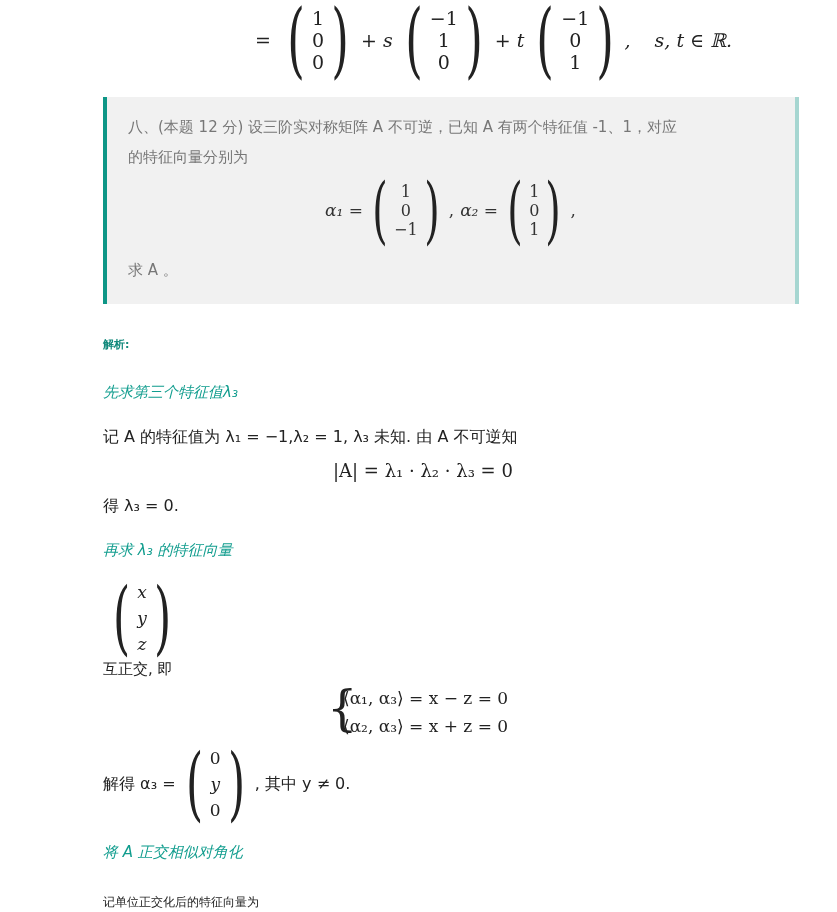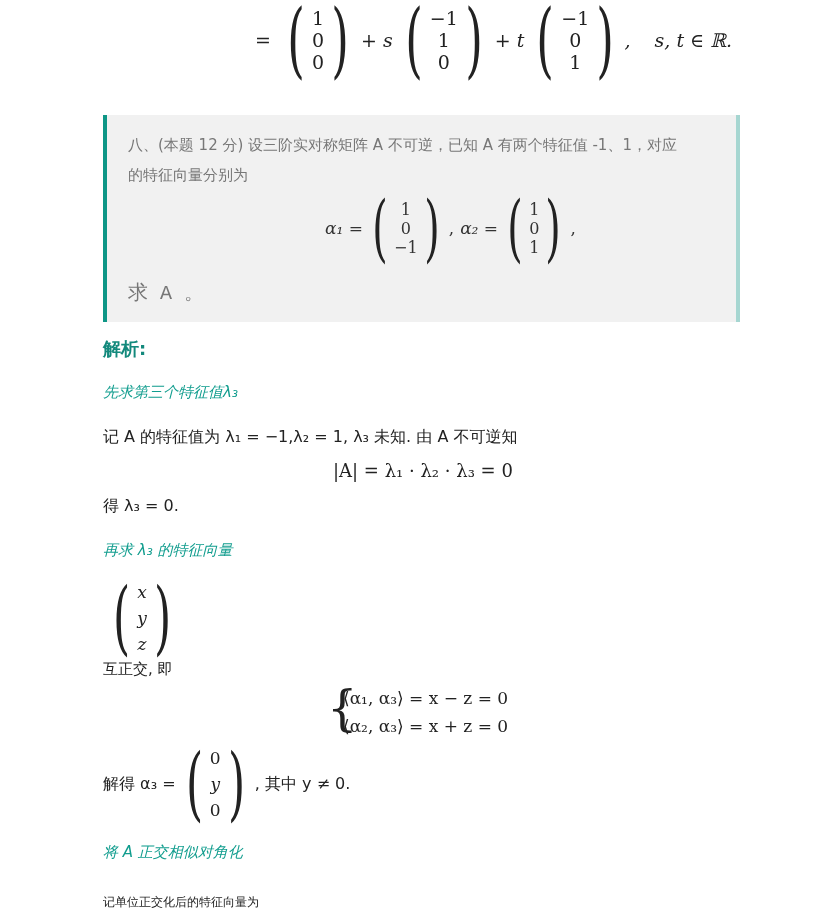--- a/index.html
+++ b/index.html
@@ -7,21 +7,21 @@
          font-family:"DejaVu Sans","Liberation Sans",sans-serif; color:#222; font-size:16px; }
   .math { font-family:"DejaVu Serif","Liberation Serif",serif; }
   .mi { font-style:italic; font-family:"DejaVu Serif","Liberation Serif",serif; }
   .abs { position:absolute; }
   .row { position:absolute; display:flex; align-items:center; white-space:nowrap; }
   
   .vec { display:inline-flex; align-items:center; margin:0 3px; }
   .paren { font-family:"DejaVu Serif","Liberation Serif",serif; font-weight:200; line-height:1; color:#222; transform:scaleX(0.55); }
   .vcol { display:flex; flex-direction:column; align-items:center; }
   .vcol span { display:block; text-align:center; }
-  .quote { position:absolute; left:103px; top:115px; width:637px; height:207px; background:#f1f1f1;
+  .quote { position:absolute; left:103px; top:97px; width:696px; height:207px; background:#f1f1f1;
            border-left:4px solid #0e9686; border-right:4px solid #a6d6d1; box-sizing:border-box; color:#777; }
   .teal { color:#119d8e; }
   .teal-bold { color:#13897c; font-weight:bold; }
   .ital { font-style:italic; }
 </style>
 </head>
 <body>
 
 <div class="row math" style="left:255px; top:0px; height:80px; font-size:19px;">
   <span style="margin-right:6px;">=</span>
@@ -77,24 +77,24 @@
       <span class="paren" style="font-size:72px;">(</span>
       <span class="vcol" style="font-size:16px;">
           <span>1</span>
           <span>0</span>
           <span>1</span>
         </span>
       <span class="paren" style="font-size:72px;">)</span>
     </span>
     <span>,</span>
   </div>
-  <div class="abs" style="left:21px; top:164px; font-size:20px;font-family:Liberation Mono, monospace;">求 A 。</div>
+  <div class="abs" style="left:21px; top:164px; font-size:15px;">求 A 。</div>
 </div>
 
-<div class="abs teal-bold" style="left:103px; top:337px; font-size:18px;">解析:</div>
+<div class="abs teal-bold" style="left:103px; top:337px; font-size:11px;">解析:</div>
 
 <div class="abs teal ital" style="left:103px; top:383px; font-size:15px;">先求第三个特征值λ₃</div>
 <div class="abs" style="left:103px; top:427px; font-size:16px; color:#222;">记 A 的特征值为 λ₁ = −1,λ₂ = 1, λ₃ 未知. 由 A 不可逆知</div>
 <div class="abs math" style="left:333px; top:460px; font-size:18px;">|A| = λ₁ · λ₂ · λ₃ = 0</div>
 <div class="abs" style="left:103px; top:496px; font-size:16px;">得 λ₃ = 0.</div>
 
 <div class="abs teal ital" style="left:103px; top:541px; font-size:15px;">再求 λ₃ 的特征向量</div>
 <div class="row" style="left:103px; top:577px; height:82px; font-size:15px;">
   <span class="vec math">
     <span class="paren" style="font-size:80px;">(</span>

